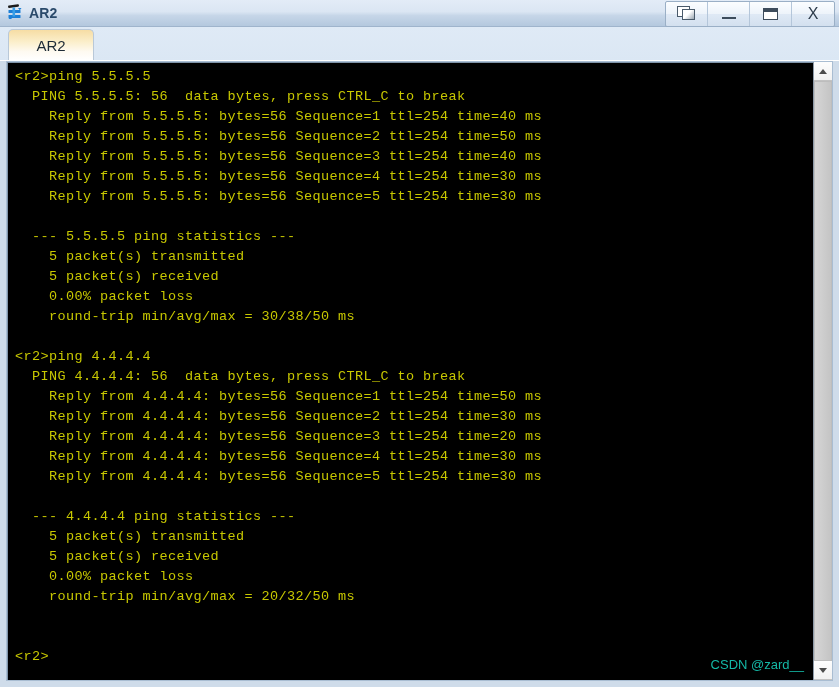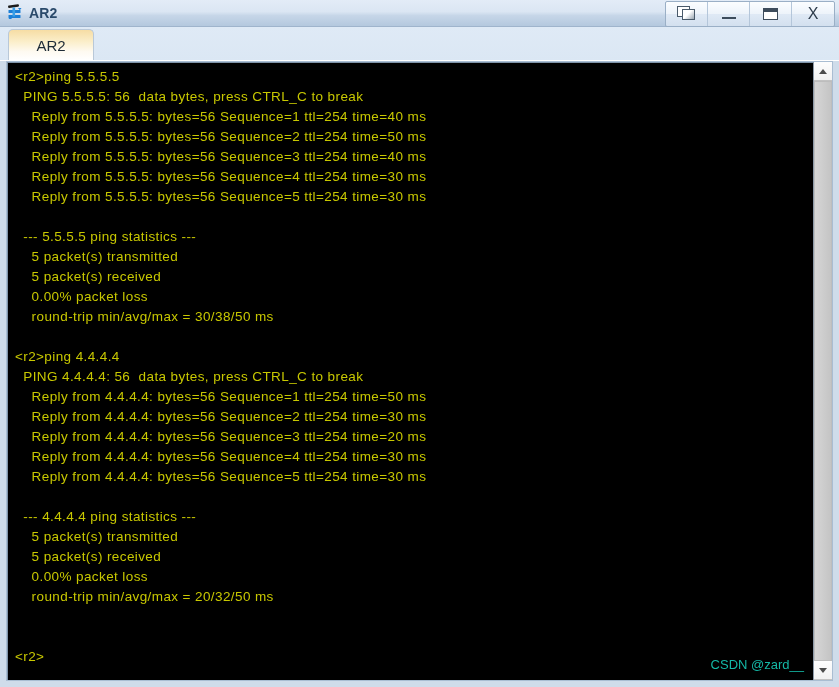--- a/index.html
+++ b/index.html
@@ -125,21 +125,21 @@
     background: #000000;
     position: relative;
     display: flex;
     overflow: hidden;
     box-shadow: inset 1px 1px 0 #7f93a8;
   }
   #terminal-output {
     flex: 1 1 auto;
     padding: 5px 2px 2px 8px;
     color: #c8c800;
-    font-family: Liberation Sans, sans-serif;
+    font-family: Liberation Mono, monospace;
     font-size: 13.5px;
     line-height: 20px;
     white-space: pre;
     overflow: hidden;
     letter-spacing: 0.4px;
   }
   .term-line { height: 20px; }
 
   
   #watermark {

